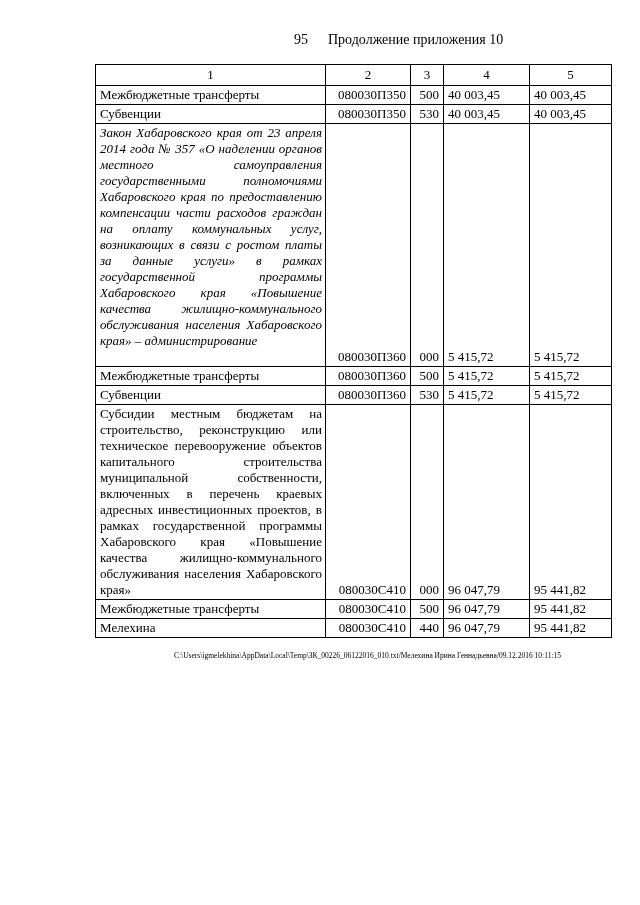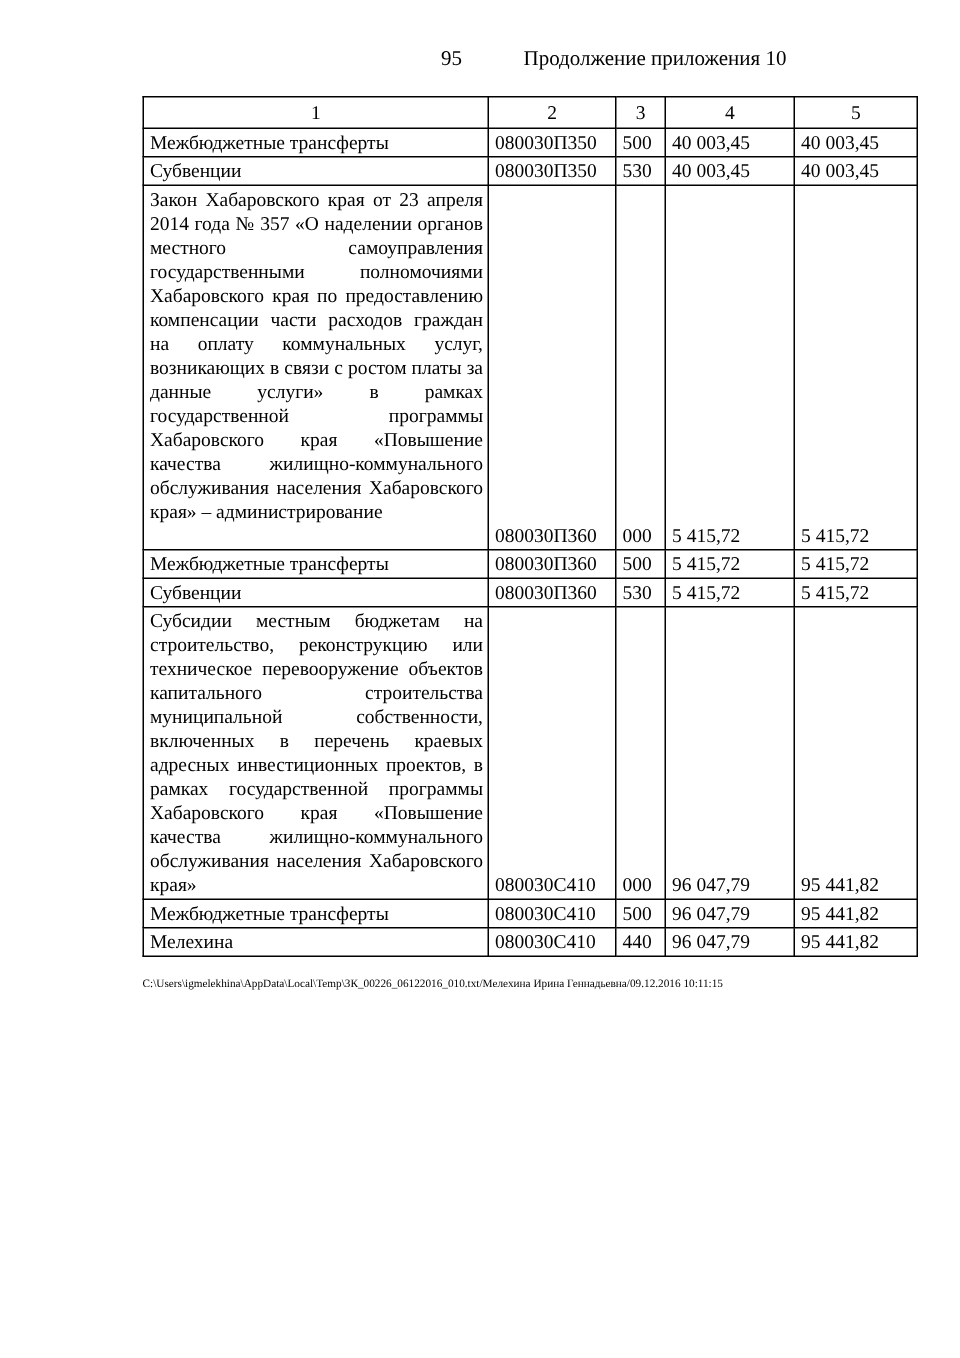--- a/index.html
+++ b/index.html
@@ -13,21 +13,21 @@
     height: 905px;
     background: #ffffff;
     color: #000000;
     font-family: "Liberation Serif", serif;
     box-sizing: border-box;
     padding-top: 32px;
     overflow: hidden;
   }
   .page-header {
     display: flex;
-    gap: 41px;
+    gap: 20px;
     padding-left: 294px;
     font-size: 14px;
     line-height: 16px;
     margin-bottom: 16px;
     white-space: nowrap;
   }
   table.budget {
     border-collapse: collapse;
     table-layout: fixed;
     margin-left: 95px;
@@ -50,34 +50,36 @@
     padding: 0;
   }
   td.c-desc {
     text-align: justify;
     vertical-align: top;
     padding-left: 4px;
     padding-right: 3px;
   }
   td.c-desc.pad {
     padding-bottom: 17px;
+    font-style: italic;
   }
   td.c-code, td.c-vid {
-    text-align: left;
+    text-align: right;
     white-space: nowrap;
   }
   td.c-num {
     text-align: left;
     white-space: nowrap;
   }
   .footer {
     margin: 13px 0 0 95px;
     font-size: 7.5px;
     line-height: 10px;
     white-space: nowrap;
+    text-align: center;
   }
 </style>
 </head>
 <body>
 
 <div class="page">
 
   <div class="page-header">
     <span>95</span>
     <span>Продолжение приложения 10</span>

